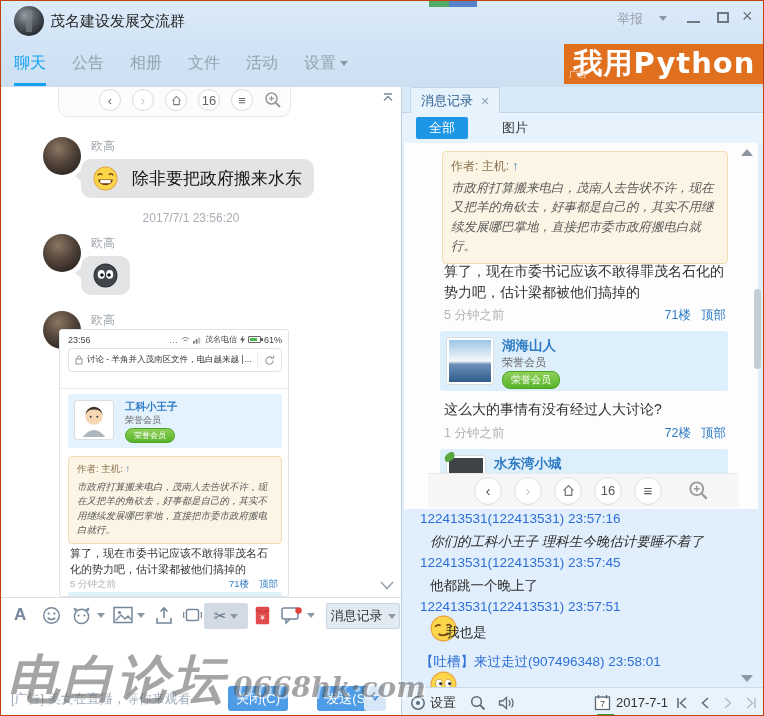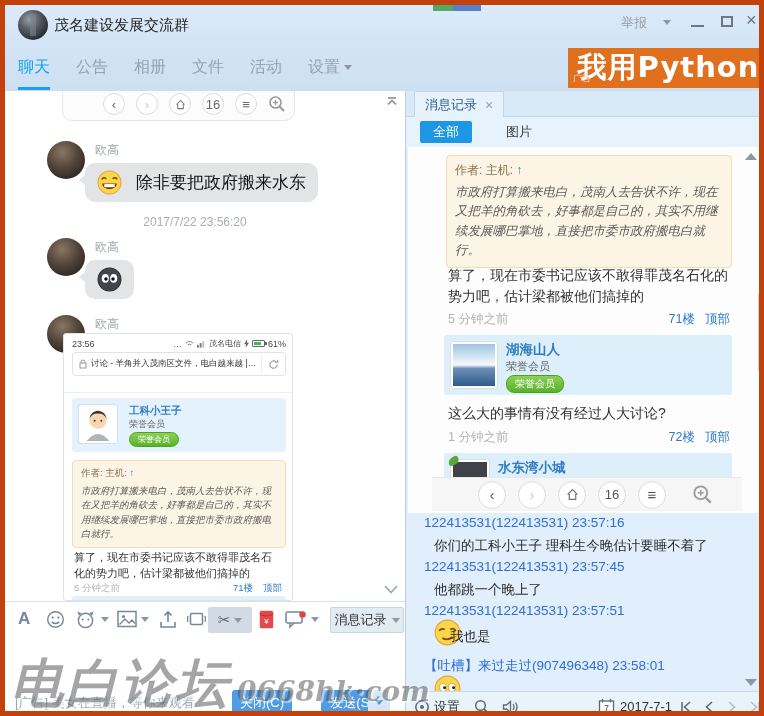--- a/index.html
+++ b/index.html
@@ -1,17 +1,17 @@
 <!DOCTYPE html>
 <html><head>
 <meta charset="utf-8">
 <style>
   html,body{margin:0;padding:0;background:#eef3f8;}
   *{box-sizing:border-box;}
-  #win{position:relative;width:764px;height:716px;background:#fde047;border:5px solid #c2410c;
+  #win{position:relative;width:764px;height:716px;background:#fde047;border:1px solid #c2410c;
        overflow:hidden;font-family:"Liberation Sans",sans-serif;-webkit-font-smoothing:antialiased;}
 
   
   .titlebar{position:absolute;left:0;top:0;width:764px;height:40px;
             background:linear-gradient(180deg,#dcebfa,#d2e4f5);}
   .artifact-g{position:absolute;left:428px;top:0;width:20px;height:6px;background:#3aa04a;opacity:.85;}
   .artifact-b{position:absolute;left:448px;top:0;width:28px;height:6px;background:#3f6fc0;opacity:.85;}
   .gavatar{position:absolute;left:13px;top:5px;width:30px;height:30px;border-radius:50%;
            background:radial-gradient(circle at 38% 32%,#9aa0a8 0%,#5a6068 35%,#23272c 80%);}
   .gavatar:after{content:"";position:absolute;left:12px;top:4px;width:6px;height:22px;background:#7d848c;opacity:.6;}
@@ -214,21 +214,21 @@
       <svg width="25" height="25" viewBox="0 0 24 24">
         <circle cx="12" cy="12" r="11" fill="#fbd64b" stroke="#e8a33d"></circle>
         <path d="M4.5 9 q2 -3 4.5 -0.5" stroke="#7a4b12" fill="none" stroke-width="1.4"></path>
         <path d="M15 8.5 q2.5 -2.5 4.5 0.5" stroke="#7a4b12" fill="none" stroke-width="1.4"></path>
         <path d="M5 13 h14 a7 5.5 0 0 1 -14 0 z" fill="#7a3a10"></path>
         <rect x="7" y="13.5" width="10" height="3" fill="#fff"></rect>
       </svg>
       <span>除非要把政府搬来水东</span>
     </div>
 
-    <div class="time-div">2017/7/22 23:56:20</div>
+    <div class="time-div">2017/7/1 23:56:20</div>
 
     <div class="msg-avatar" style="left:42px;top:147px;"></div>
     <span class="msg-name" style="left:90px;top:148px;">欧高</span>
     <div class="bubble" style="left:80px;top:169px;">
       <svg width="25" height="25" viewBox="0 0 24 24">
         <circle cx="12" cy="12" r="11" fill="#41464d" stroke="#2a2e33"></circle>
         <ellipse cx="8" cy="11" rx="3.4" ry="4.2" fill="#fff"></ellipse>
         <ellipse cx="16" cy="11" rx="3.4" ry="4.2" fill="#fff"></ellipse>
         <circle cx="8.6" cy="11.6" r="1.7" fill="#111"></circle>
         <circle cx="15.4" cy="11.6" r="1.7" fill="#111"></circle>
@@ -403,21 +403,21 @@
           <line x1="7.5" y1="5" x2="7.5" y2="10" stroke="#9a9a9a" stroke-width="1.3"></line>
         </svg>
       </div>
     </div>
 
     <div class="up-arrow"></div>
     <div class="scroll-thumb"></div>
     <div class="dn-arrow"></div>
 
     <span class="log-h" style="top:424px;">122413531(122413531) 23:57:16</span>
-    <span class="log-t" style="top:446px;">你们的工科小王子 理科生今晚估计要睡不着了</span>
+    <span class="log-t" style="top:446px;font-style:italic;">你们的工科小王子 理科生今晚估计要睡不着了</span>
     <span class="log-h" style="top:468px;">122413531(122413531) 23:57:45</span>
     <span class="log-t" style="top:490px;">他都跳一个晚上了</span>
     <span class="log-h" style="top:512px;">122413531(122413531) 23:57:51</span>
     <svg style="position:absolute;left:28px;top:528px;" width="27" height="27" viewBox="0 0 24 24">
       <circle cx="12" cy="12" r="11" fill="#fbd64b" stroke="#e8a33d"></circle>
       <path d="M4.5 10.5 q2.5 -3 5 -1" stroke="#7a4b12" fill="none" stroke-width="1.5"></path>
       <path d="M14.5 9.5 q2.5 -2 4.5 0.5" stroke="#7a4b12" fill="none" stroke-width="1.5"></path>
       <path d="M7.5 17 q4.5 2.5 9 -1" stroke="#7a4b12" fill="none" stroke-width="1.6"></path>
     </svg>
     <span class="log-t" style="left:44px;top:537px;">我也是</span>

